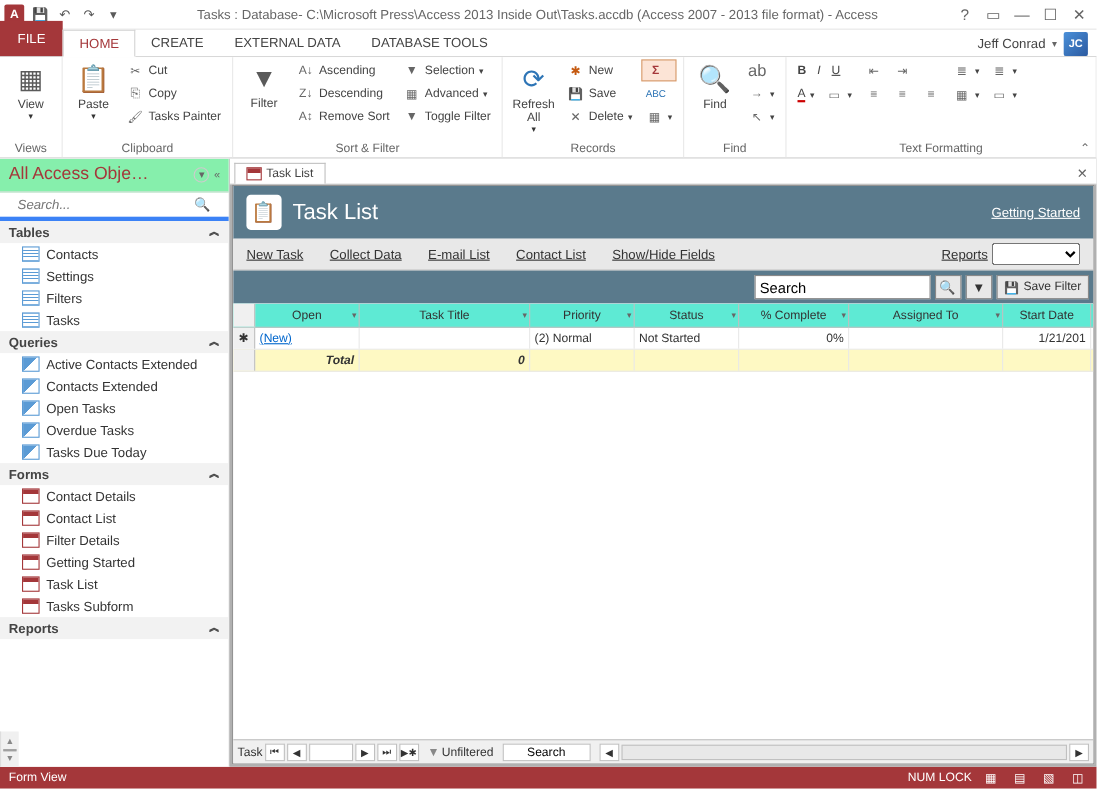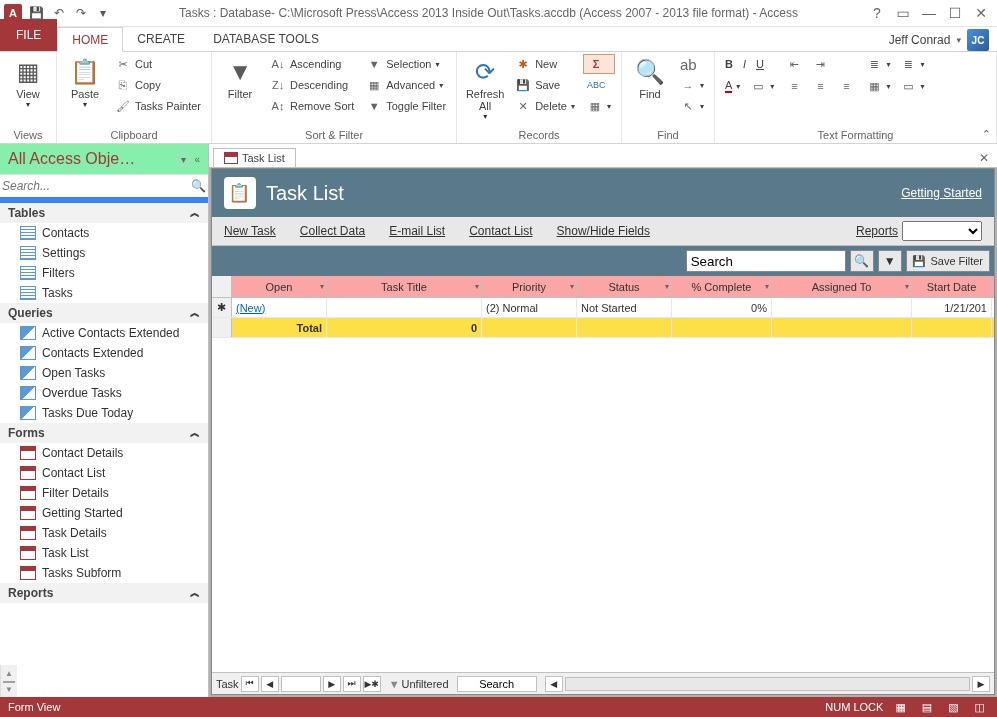--- a/index.html
+++ b/index.html
@@ -29,21 +29,21 @@
 .big-btn .label { font-size: 11px; color: #444; text-align: center; line-height: 1.1; }
 .small-btn-col { display: flex; flex-direction: column; gap: 1px; }
 .small-btn { display: flex; align-items: center; gap: 4px; padding: 1px 4px; cursor: pointer; font-size: 11px; color: #444; height: 20px; }
 .small-btn .icon { width: 16px; text-align: center; color: #666; }
 .ribbon-collapse { position: absolute; right: 6px; bottom: 2px; cursor: pointer; color: #666; font-size: 11px; }
 
 .main-area { display: flex; height: calc(717px - 27px - 25px - 92px - 20px); }
 .nav-pane { width: 209px; border-right: 1px solid #c0c0c0; display: flex; flex-direction: column; background: #fff; }
 .nav-header { background: #86efac; padding: 6px 8px; display: flex; align-items: center; border-bottom: 1px solid #e0e0e0; }
 .nav-title { font-size: 16px; color: #a4373a; flex: 1; overflow: hidden; white-space: nowrap; }
-.nav-search { padding: 4px 2px; border-bottom: 6px solid #3b82f6; display: flex; align-items: center; justify-content: flex-end; }
+.nav-search { padding: 4px 16px; border-bottom: 4px solid #3b82f6; display: flex; align-items: center; justify-content: flex-end; }
 .nav-search input { flex: 1; border: none; outline: none; font-style: italic; color: #888; font-size: 12px; }
 .nav-search .search-icon { color: #888; cursor: pointer; }
 .nav-body { flex: 1; overflow-y: auto; overflow-x: hidden; }
 .nav-group-header { background: #f2f2f2; padding: 3px 8px; font-weight: bold; font-size: 12px; color: #444; display: flex; align-items: center; cursor: pointer; }
 .nav-group-header .chev { margin-left: auto; font-size: 10px; }
 .nav-item { padding: 3px 8px 3px 20px; display: flex; align-items: center; gap: 6px; cursor: pointer; font-size: 12px; color: #333; }
 .nav-item .obj-icon { width: 16px; height: 14px; display: inline-flex; align-items: center; justify-content: center; }
 .icon-table { border: 1px solid #5b9bd5; background: repeating-linear-gradient(to bottom, #fff 0 2px, #5b9bd5 2px 3px); }
 .icon-query { border: 1px solid #5b9bd5; background: linear-gradient(135deg, #5b9bd5 50%, #fff 50%); }
 .icon-form { border: 1px solid #a4373a; background: linear-gradient(to bottom, #a4373a 0 4px, #fff 4px); }
@@ -63,34 +63,34 @@
 .form-toolbar { background: #e8e8e8; border-bottom: 1px solid #c0c0c0; padding: 4px 12px; display: flex; align-items: center; gap: 24px; font-size: 12px; }
 .form-toolbar .tlink { cursor: pointer; color: #333; }
 .form-toolbar .tlink span { text-decoration: underline; }
 .form-toolbar .reports-combo { margin-left: auto; display: flex; align-items: center; gap: 4px; }
 .form-toolbar select { width: 80px; height: 20px; }
 .form-searchbar { background: #5a7a8c; padding: 4px; display: flex; align-items: center; gap: 4px; justify-content: flex-end; }
 .form-searchbar input { width: 160px; height: 22px; padding: 0 4px; border: 1px solid #888; }
 .form-searchbar .sbtn { width: 24px; height: 22px; background: #e8e8e8; border: 1px solid #888; display: flex; align-items: center; justify-content: center; cursor: pointer; font-size: 12px; }
 .form-searchbar .savefilter { height: 22px; background: #e8e8e8; border: 1px solid #888; display: flex; align-items: center; padding: 0 6px; gap: 4px; cursor: pointer; font-size: 11px; }
 .datasheet { flex: 1; overflow: auto; background: #fff; }
-.ds-header { display: flex; background: #fca5a5; border-bottom: 1px solid #c0c0c0; height: 22px; }
+.ds-header { display: flex; background: #5eead4; border-bottom: 1px solid #c0c0c0; height: 22px; }
 .ds-col { border-right: 1px solid #c0c0c0; padding: 2px 4px; display: flex; align-items: center; justify-content: center; font-size: 11px; position: relative; }
 .ds-col .dd { position: absolute; right: 2px; font-size: 8px; color: #666; cursor: pointer; }
 .row-sel { width: 20px; border-right: 1px solid #c0c0c0; background: #f0f0f0; display: flex; align-items: center; justify-content: center; font-size: 11px; }
 .ds-row { display: flex; height: 20px; border-bottom: 1px solid #e8e8e8; font-size: 11px; }
 .ds-cell { border-right: 1px solid #e8e8e8; padding: 1px 4px; display: flex; align-items: center; }
 .col-open { width: 95px; }
 .col-title { width: 155px; }
 .col-priority { width: 95px; }
 .col-status { width: 95px; }
 .col-complete { width: 100px; justify-content: flex-end; }
 .col-assigned { width: 140px; }
 .col-start { width: 80px; justify-content: flex-end; }
-.total-row { display: flex; height: 20px; border-bottom: 1px solid #e8e8e8; font-size: 11px; background: #fde047; }
+.total-row { display: flex; height: 20px; border-bottom: 1px solid #e8e8e8; font-size: 11px; background: #fef9c3; font-style: italic; }
 .total-row .lbl { font-weight: bold; }
 
 .record-nav { height: 22px; background: #f0f0f0; border-top: 1px solid #c0c0c0; display: flex; align-items: center; gap: 2px; padding: 0 4px; font-size: 11px; }
 .record-nav .navbtn { width: 18px; height: 16px; border: 1px solid #c0c0c0; background: #fff; display: flex; align-items: center; justify-content: center; cursor: pointer; font-size: 9px; }
 .record-nav input { width: 40px; height: 16px; border: 1px solid #c0c0c0; text-align: center; font-size: 11px; }
 
 .statusbar { height: 20px; background: #a4373a; color: #fff; display: flex; align-items: center; padding: 0 8px; font-size: 11px; }
 .statusbar .right { margin-left: auto; display: flex; align-items: center; gap: 8px; }
 .statusbar .view-btn { cursor: pointer; padding: 2px 4px; }
 </style>
@@ -112,20 +112,21 @@
     <div class="win-btn">—</div>
     <div class="win-btn">☐</div>
     <div class="win-btn">✕</div>
   </div>
 </div>
 
 <div class="ribbon-tabs">
   <div class="file-tab">FILE</div>
   <div class="ribbon-tab active">HOME</div>
   <div class="ribbon-tab">CREATE</div>
+  <div class="ribbon-tab">EXTERNAL DATA</div>
   <div class="ribbon-tab">DATABASE TOOLS</div>
   <div class="user-area">
     <span class="user-name">Jeff Conrad</span>
     <span style="font-size:9px;color:#666;">▾</span>
     <div class="user-avatar">JC</div>
   </div>
 </div>
 
 <div class="ribbon-body">
 
@@ -411,24 +412,20 @@
             <span class="obj-icon icon-form"></span>
             <span>Contact List</span>
           </div>
       <div class="nav-item">
             <span class="obj-icon icon-form"></span>
             <span>Filter Details</span>
           </div>
       <div class="nav-item">
             <span class="obj-icon icon-form"></span>
             <span>Getting Started</span>
-          </div>
-      <div class="nav-item">
-            <span class="obj-icon icon-form"></span>
-            <span>Task Details</span>
           </div>
       <div class="nav-item">
             <span class="obj-icon icon-form"></span>
             <span>Task List</span>
           </div>
       <div class="nav-item">
             <span class="obj-icon icon-form"></span>
             <span>Tasks Subform</span>
           </div>
       <div class="nav-group-header">

